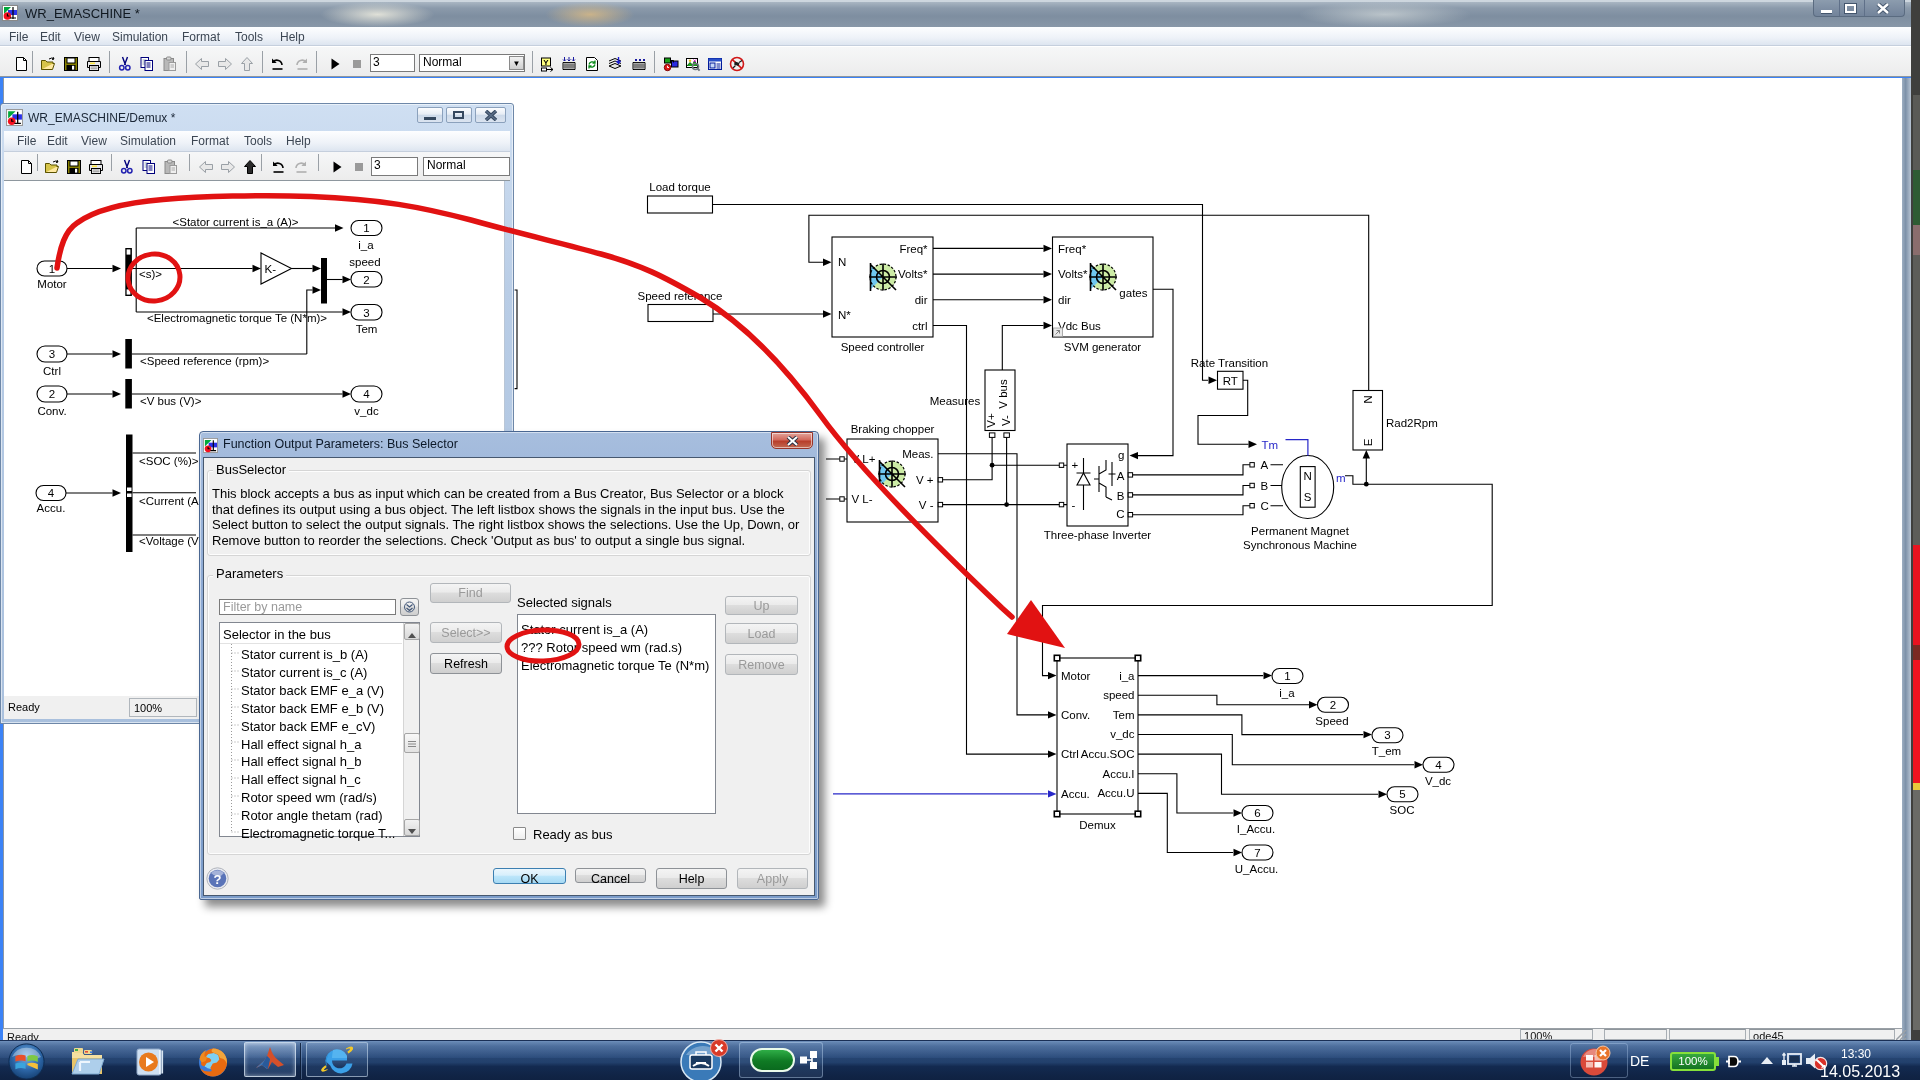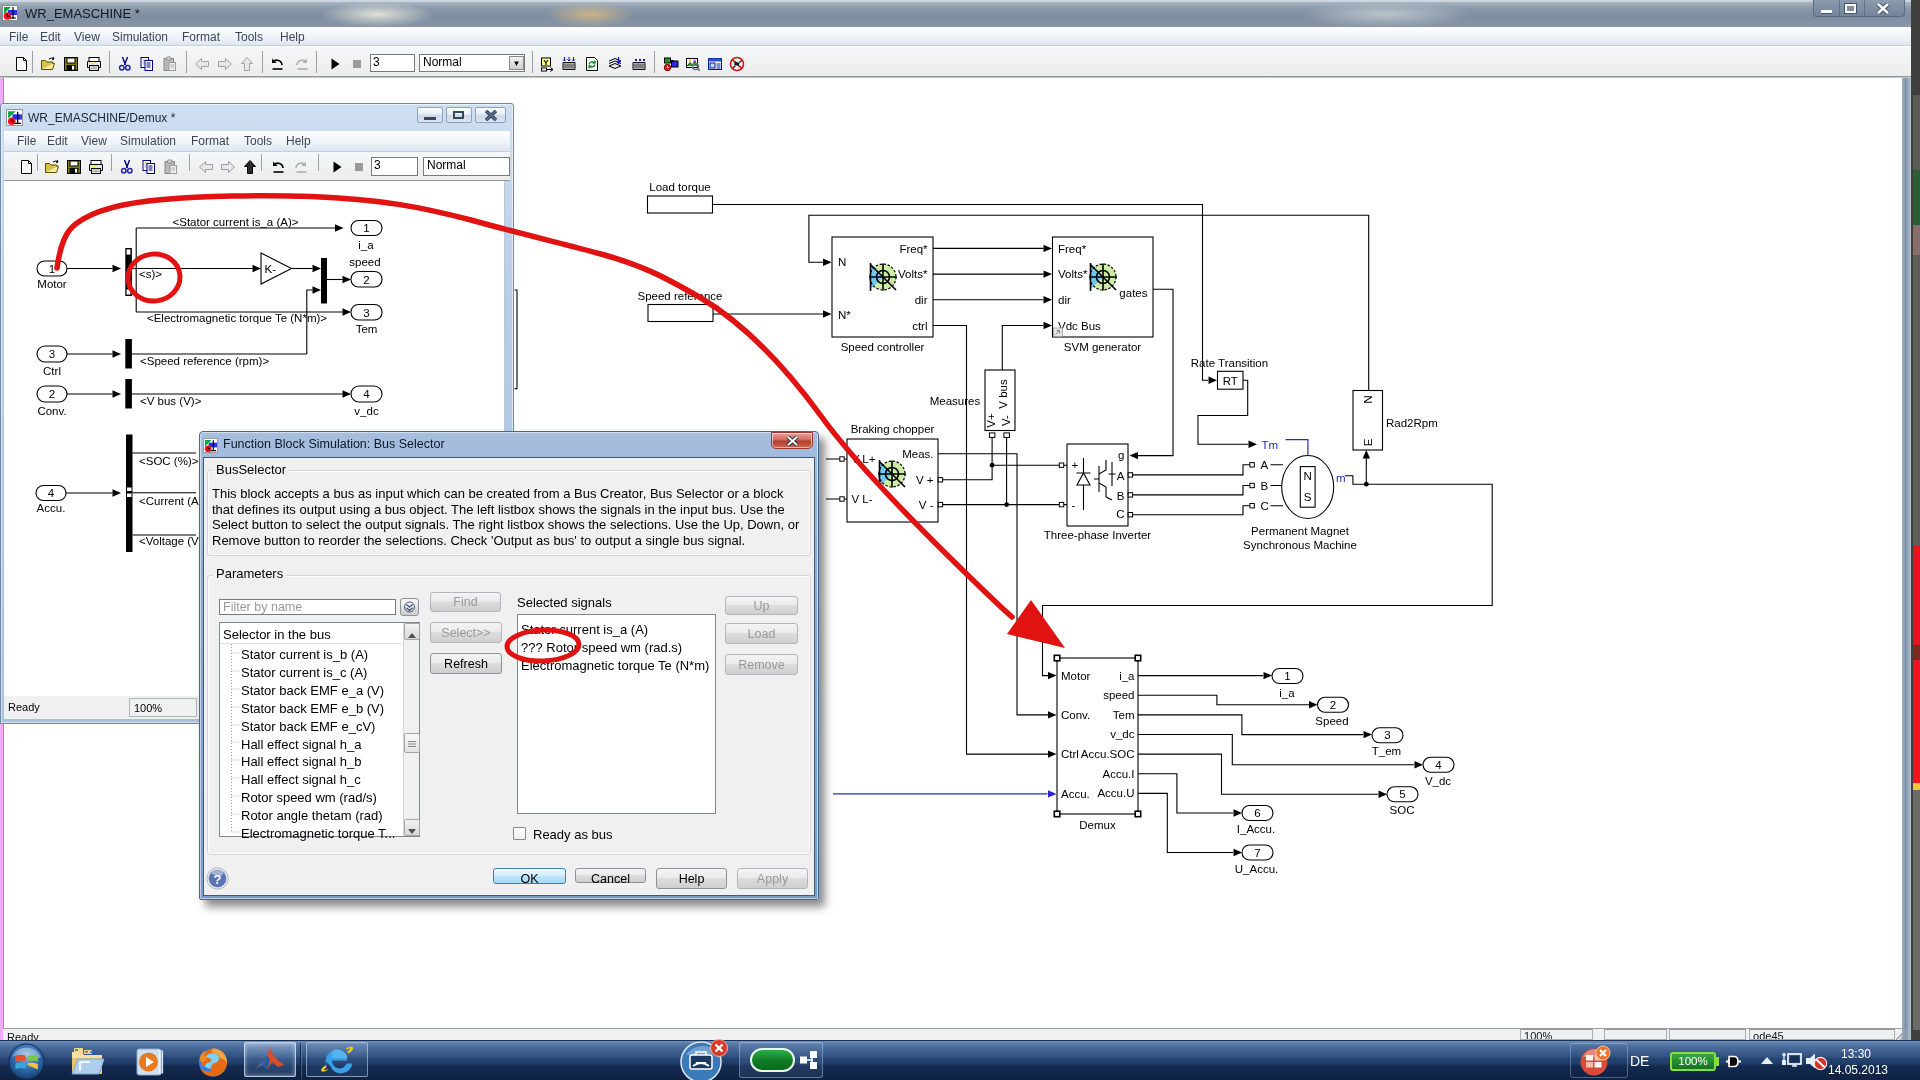--- a/index.html
+++ b/index.html
@@ -1,18 +1,18 @@
 <!DOCTYPE html>
 <html><head><meta charset="utf-8">
 <style>
 *{margin:0;padding:0;box-sizing:border-box}
 html,body{width:1920px;height:1080px;overflow:hidden;font-family:"Liberation Sans",sans-serif;background:#3a3a3a}
 .abs{position:absolute}
 #desk{position:absolute;inset:0;background:#4a4a48;z-index:0}
-#mainwin{position:absolute;left:0;top:0;width:1911px;height:1040px;z-index:1;background:#f0abfc}
+#mainwin{position:absolute;left:0;top:0;width:1911px;height:1040px;z-index:1;background:#3b82f6}
 #mtitle{position:absolute;left:0;top:0;width:1911px;height:27px;background:linear-gradient(#b3bfca,#8b9aab 30%,#7e8ea0 60%,#8897a8 100%);}
 #mmenu{position:absolute;left:0;top:27px;width:1911px;height:19px;padding-top:3px;background:linear-gradient(#fdfeff,#eef2f8 60%,#dde5f0);border-bottom:1px solid #c5cfdd;font-size:12px;color:#3c4653}
 #mtools{position:absolute;left:0;top:46px;width:1911px;height:31px;background:linear-gradient(#f6f7f8,#ececec);border-bottom:1px solid #8e979e;border-top:1px solid #fff}
 #mcanvas{position:absolute;left:3px;top:78px;width:1899px;height:950px;background:#fff;border-left:1px solid #8d97a2}
 #mborder{position:absolute;left:1902px;top:78px;width:9px;height:962px;background:linear-gradient(90deg,#9eafc2,#7d91a8 40%,#b7c3d2)}
 #mstatus{position:absolute;left:3px;top:1028px;width:1899px;height:12px;background:#f0f0f0;border-top:1px solid #9aa0a6;font-size:11px;color:#111}
 svg.lay{position:absolute;left:0;top:0;width:1920px;height:1080px;pointer-events:none}
 #dg{z-index:2}
 #sdg{z-index:4}
 #anno{z-index:6}
@@ -681,39 +681,39 @@
 <path class="w" d="M132.5,453 H196 M132.5,492.8 H196 M132.5,535 H196"></path>
 <text class="t" x="139" y="464.5">&lt;SOC (%)&gt;</text>
 <text class="t" x="139" y="504.5">&lt;Current (A)&gt;</text>
 <text class="t" x="139" y="544.5">&lt;Voltage (V)&gt;</text>
 </svg>
 <div id="dialog">
   <div class="abs" style="inset:0;background:linear-gradient(#a7bede,#8fabd4 30%,#7b9cca);border:1px solid #4a6792;border-radius:4px 4px 2px 2px;box-shadow:inset 0 0 0 1px rgba(255,255,255,.5), 6px 7px 9px rgba(0,0,0,.45)"></div>
   <svg class="abs" style="left:4px;top:7px" width="15" height="15" viewBox="0 0 16 16">
       <use href="#icSim"></use>
     </svg>
-  <div class="abs" style="left:24px;top:6px;font-size:12.5px;color:#0c1828">Function Block Simulation: Bus Selector</div>
+  <div class="abs" style="left:24px;top:6px;font-size:12.5px;color:#0c1828">Function Output Parameters: Bus Selector</div>
   <div class="abs" style="left:572px;top:1px;width:42px;height:17px;background:linear-gradient(#e3a49b,#d2695c 45%,#b83d2a 55%,#c26a52);border:1px solid #99352a;border-radius:0 0 5px 5px;box-shadow:inset 0 0 0 1px rgba(255,255,255,.55)">
     <svg class="abs" style="left:14px;top:3px" width="13" height="10" viewBox="0 0 13 10">
         <path d="M2 1 L11 9 M11 1 L2 9" stroke="#2a3345" stroke-width="4"></path>
         <path d="M2 1 L11 9 M11 1 L2 9" stroke="#fff" stroke-width="2"></path>
       </svg>
   </div>
   <div class="abs" style="left:4px;top:26px;width:612px;height:439px;background:#f0f0f0;border:1px solid #46586f"></div>
   <div class="gb" style="left:8px;top:39px;width:604px;height:86px"></div>
   <div class="dtx" style="left:14px;top:31px;background:#f0f0f0;padding:0 3px">BusSelector</div>
   <div class="dtx" style="left:13px;top:55px;line-height:15.7px">This block accepts a bus as input which can be created from a Bus Creator, Bus Selector or a block<br>that defines its output using a bus object. The left listbox shows the signals in the input bus. Use the<br>Select button to select the output signals. The right listbox shows the selections. Use the Up, Down, or<br>Remove button to reorder the selections. Check 'Output as bus' to output a single bus signal.</div>
   <div class="gb" style="left:8px;top:144px;width:604px;height:280px"></div>
   <div class="dtx" style="left:14px;top:135px;background:#f0f0f0;padding:0 3px">Parameters</div>
   <div class="ed" style="left:20px;top:168px;width:177px;height:16px;color:#9a9a9a;padding:0 0 0 3px;font-size:12.5px">Filter by name</div>
   <div class="btn" style="left:201px;top:167px;width:19px;height:18px"><svg width="11" height="12" viewBox="0 0 11 12" style="margin-top:2px">
         <circle cx="5.5" cy="6" r="5" fill="none" stroke="#44597a"></circle>
         <path d="M2.5 3.5 L5.5 6 L8.5 3.5 M2.5 7 L5.5 9.5 L8.5 7" fill="none" stroke="#44597a" stroke-width="1.3"></path>
       </svg></div>
-  <div class="btn dis" style="left:231px;top:161px;width:71px;height:20px;line-height:19px">Find</div>
+  <div class="btn dis" style="left:231px;top:152px;width:81px;height:20px;line-height:19px">Find</div>
   <div class="btn dis" style="left:231px;top:191px;width:72px;height:21px;line-height:20px">Select&gt;&gt;</div>
   <div class="btn" style="left:231px;top:222px;width:72px;height:21px;line-height:20px">Refresh</div>
   <div class="ed" style="left:20px;top:191px;width:201px;height:215px;border-color:#828790"></div>
   <div class="dtx" style="left:24px;top:196px">Selector in the bus</div>
   <div class="abs" style="left:21px;top:212px;width:182px;height:1px;background:#e2e2e2"></div>
   <svg class="abs" style="left:20px;top:191px" width="201" height="215">
     <path d="M12.5,22 V210" stroke="#9a9a9a" stroke-width="1" stroke-dasharray="1 2"></path>
     <path d="M12.5,31 H20 M12.5,49 H20 M12.5,67 H20 M12.5,85 H20 M12.5,103 H20 M12.5,120 H20 M12.5,138 H20 M12.5,156 H20 M12.5,174 H20 M12.5,192 H20 M12.5,210 H20" stroke="#9a9a9a" stroke-width="1" stroke-dasharray="1 2"></path>
   </svg>
   <div class="dtx" style="left:42px;top:215px;line-height:17.9px">Stator current is_b (A)<br>Stator current is_c (A)<br>Stator back EMF e_a (V)<br>Stator back EMF e_b (V)<br>Stator back EMF e_cV)<br>Hall effect signal h_a<br>Hall effect signal h_b<br>Hall effect signal h_c<br>Rotor speed wm (rad/s)<br>Rotor angle thetam (rad)<br>Electromagnetic torque T...</div>
@@ -863,14 +863,14 @@
       <path d="M11 16 h5 M13.5 14 v2" stroke="#e8eef5" stroke-width="1.6"></path>
       <path d="M3 10 v-6 M1.5 5.5 L3 3.5 L4.5 5.5" stroke="#e8eef5" stroke-width="1.4" fill="none"></path>
       <rect x="1" y="10" width="4" height="5" fill="#e8eef5"></rect>
     </svg>
   <svg class="abs" style="left:1804px;top:9px" width="24" height="22" viewBox="0 0 24 22">
       <path d="M2 8 h4 l5-4.5 v15 L6 14 H2 z" fill="#e8eef5"></path>
       <circle cx="16.5" cy="13.5" r="6.2" fill="#d83028" stroke="#f5e8e8" stroke-width="1.2"></circle>
       <path d="M12.3 9.5 L20.8 17.5" stroke="#fff" stroke-width="2"></path>
     </svg>
   <div class="abs" style="left:1820px;top:6px;width:72px;height:13px;font-size:12px;color:#fff;text-align:center">13:30</div>
-  <div class="abs" style="left:1820px;top:22px;width:76px;height:13px;font-size:12px;color:#fff;text-align:center">14.05.2013</div>
+  <div class="abs" style="left:1820px;top:22px;width:76px;height:13px;font-size:16px;color:#fff;text-align:center">14.05.2013</div>
 </div>
 
 </body></html>

